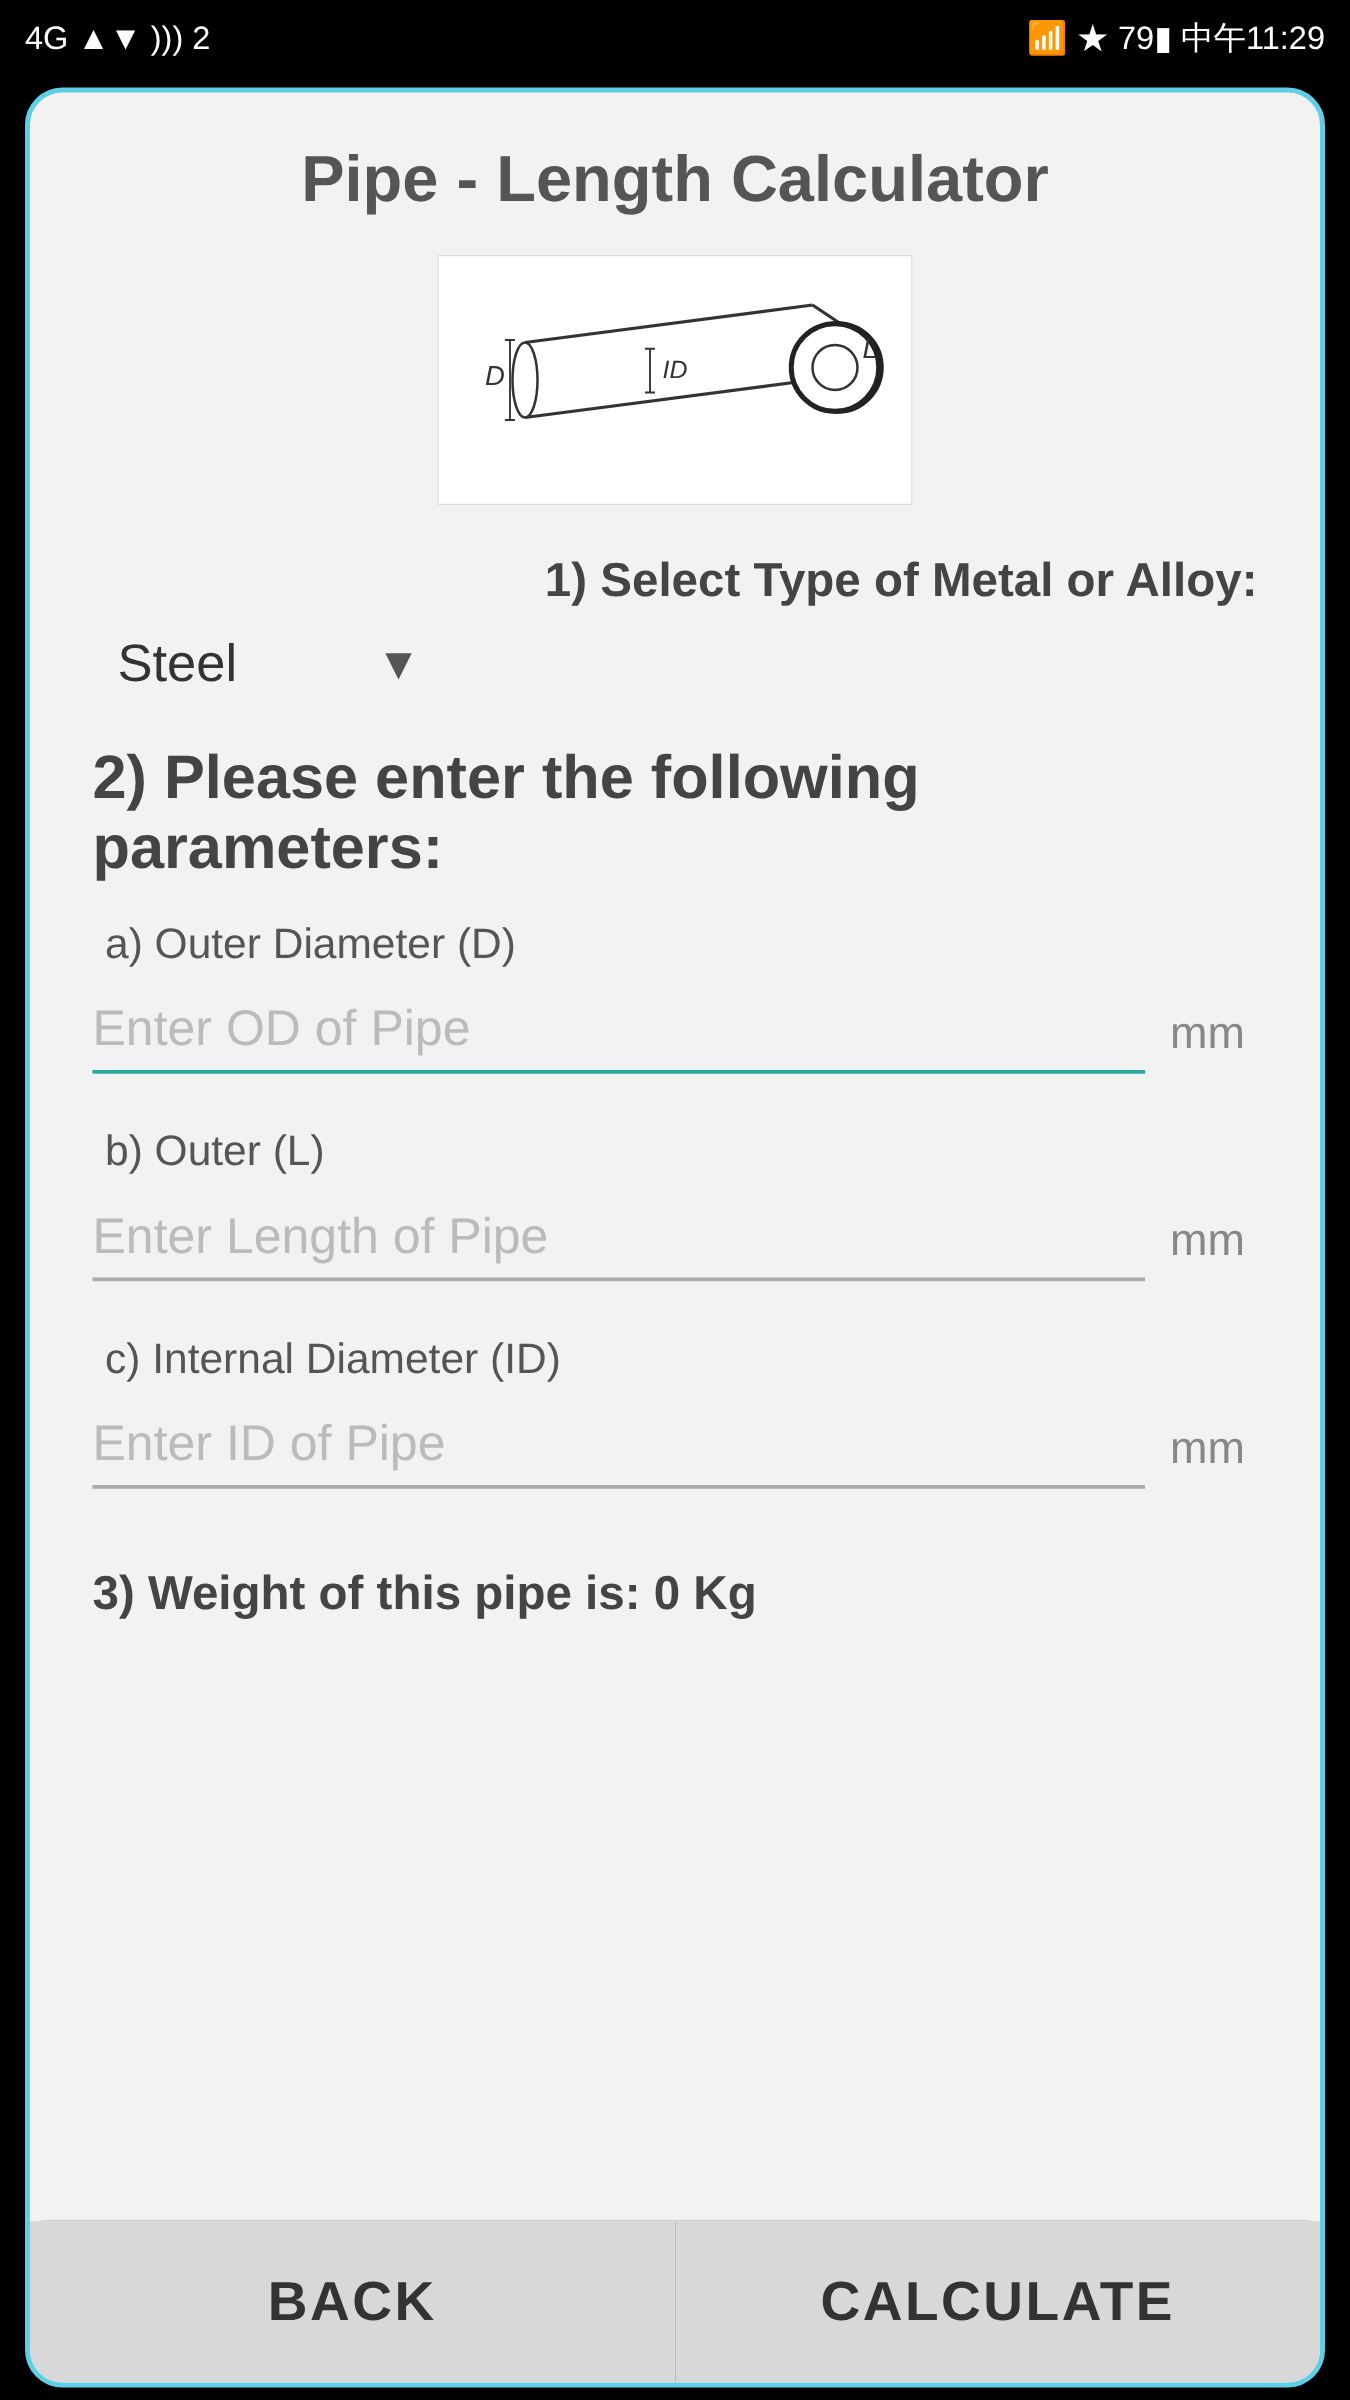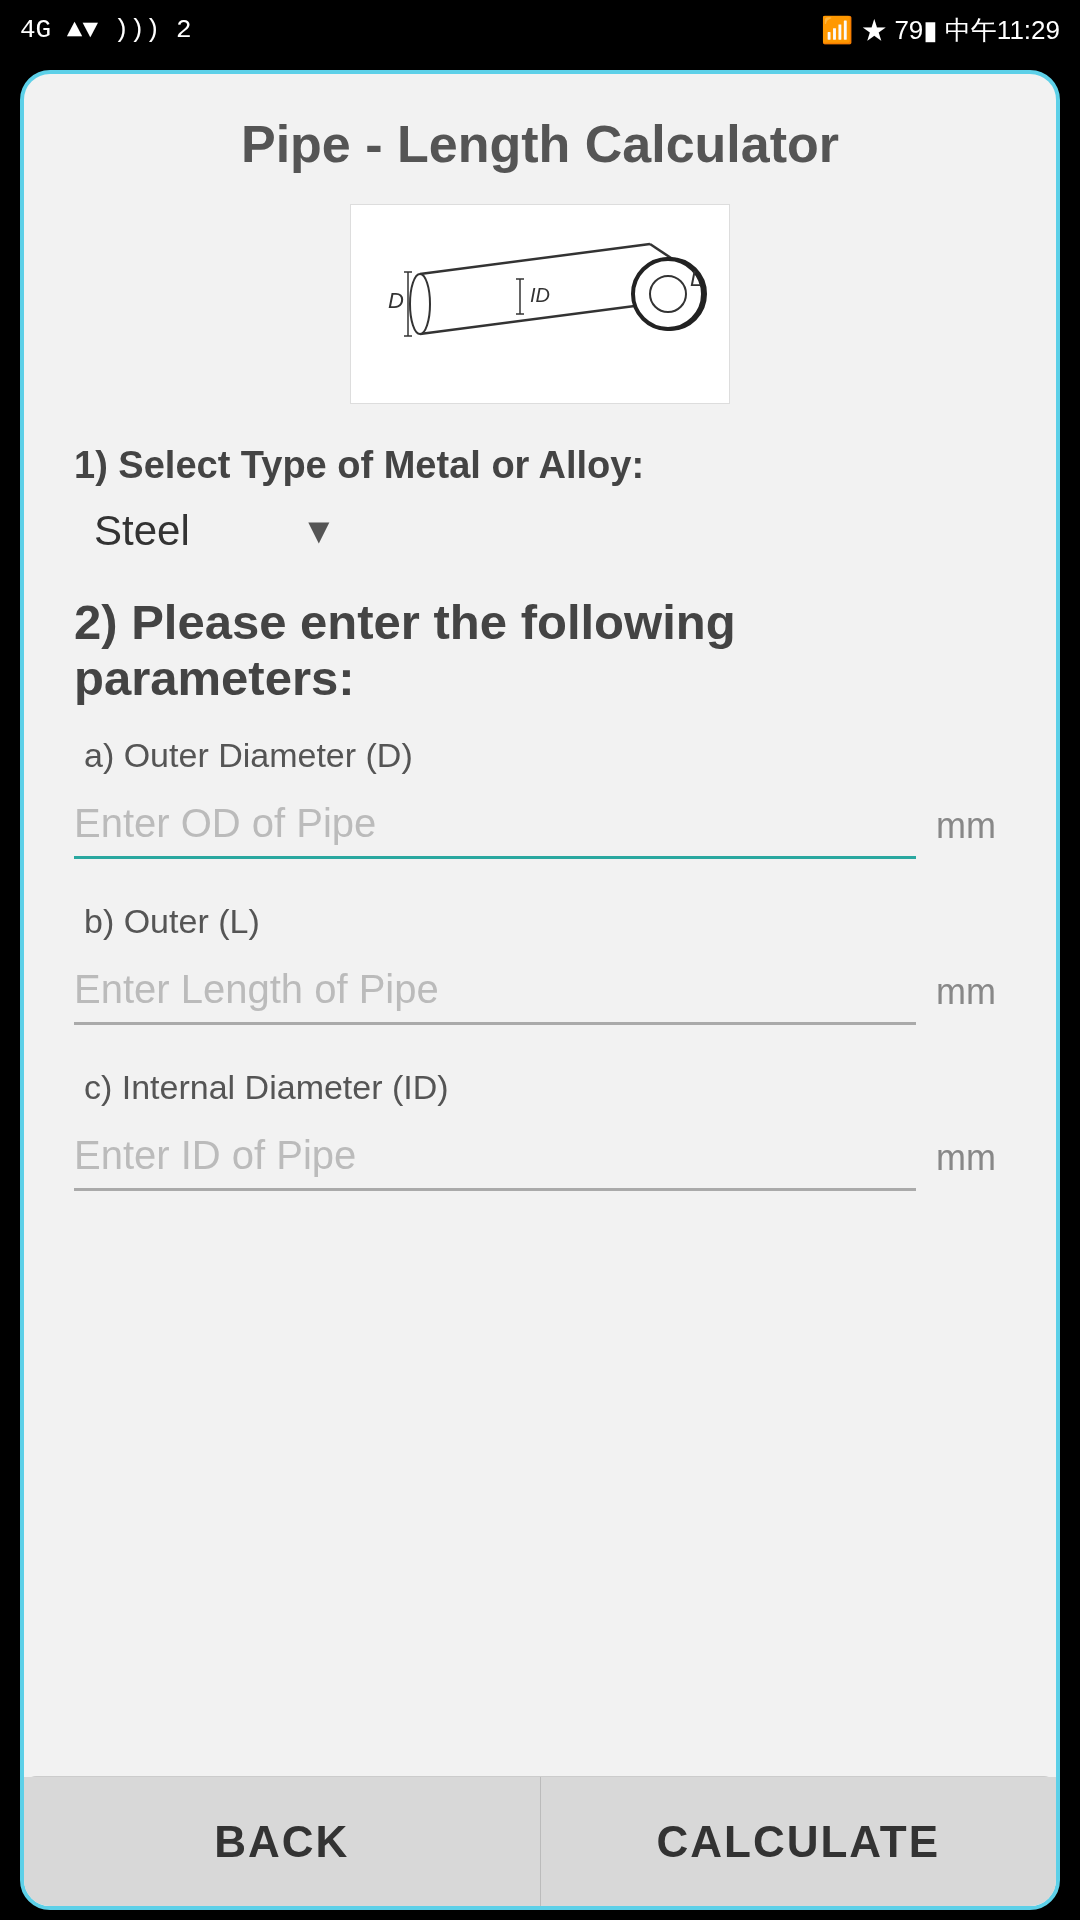--- a/index.html
+++ b/index.html
@@ -26,21 +26,20 @@
       justify-content: space-between;
       padding: 0 20px;
       color: #fff;
       font-size: 26px;
     }
 
     .status-left {
       display: flex;
       align-items: center;
       gap: 10px;
-      font-family: Liberation Mono, monospace;
     }
 
     .status-right {
       display: flex;
       align-items: center;
       gap: 10px;
     }
 
     .app-container {
       width: 1040px;
@@ -84,20 +83,21 @@
     .pipe-svg {
       width: 360px;
       height: 180px;
     }
 
     .section-label {
       font-size: 38px;
       font-weight: bold;
       color: #444;
       margin-bottom: 20px;
+      text-align: right;
     }
 
     .dropdown-row {
       display: flex;
       align-items: center;
       margin-bottom: 40px;
       margin-left: 20px;
     }
 
     .dropdown-select {
@@ -291,20 +291,23 @@
     </div>
 
     <div class="param-group">
       <div class="param-label">c) Internal Diameter (ID)</div>
       <div class="input-row">
         <input class="input-field" type="number" placeholder="Enter ID of Pipe" style="">
         <span class="unit-label">mm</span>
       </div>
     </div>
 
+    <div class="weight-section">
+      <div class="weight-label">3) Weight of this pipe is: 0 Kg</div>
+    </div>
 
   </div>
 
   <div class="button-row">
     <button class="btn-back">BACK</button>
     <button class="btn-calculate">CALCULATE</button>
   </div>
 </div>
 
 </body></html>

